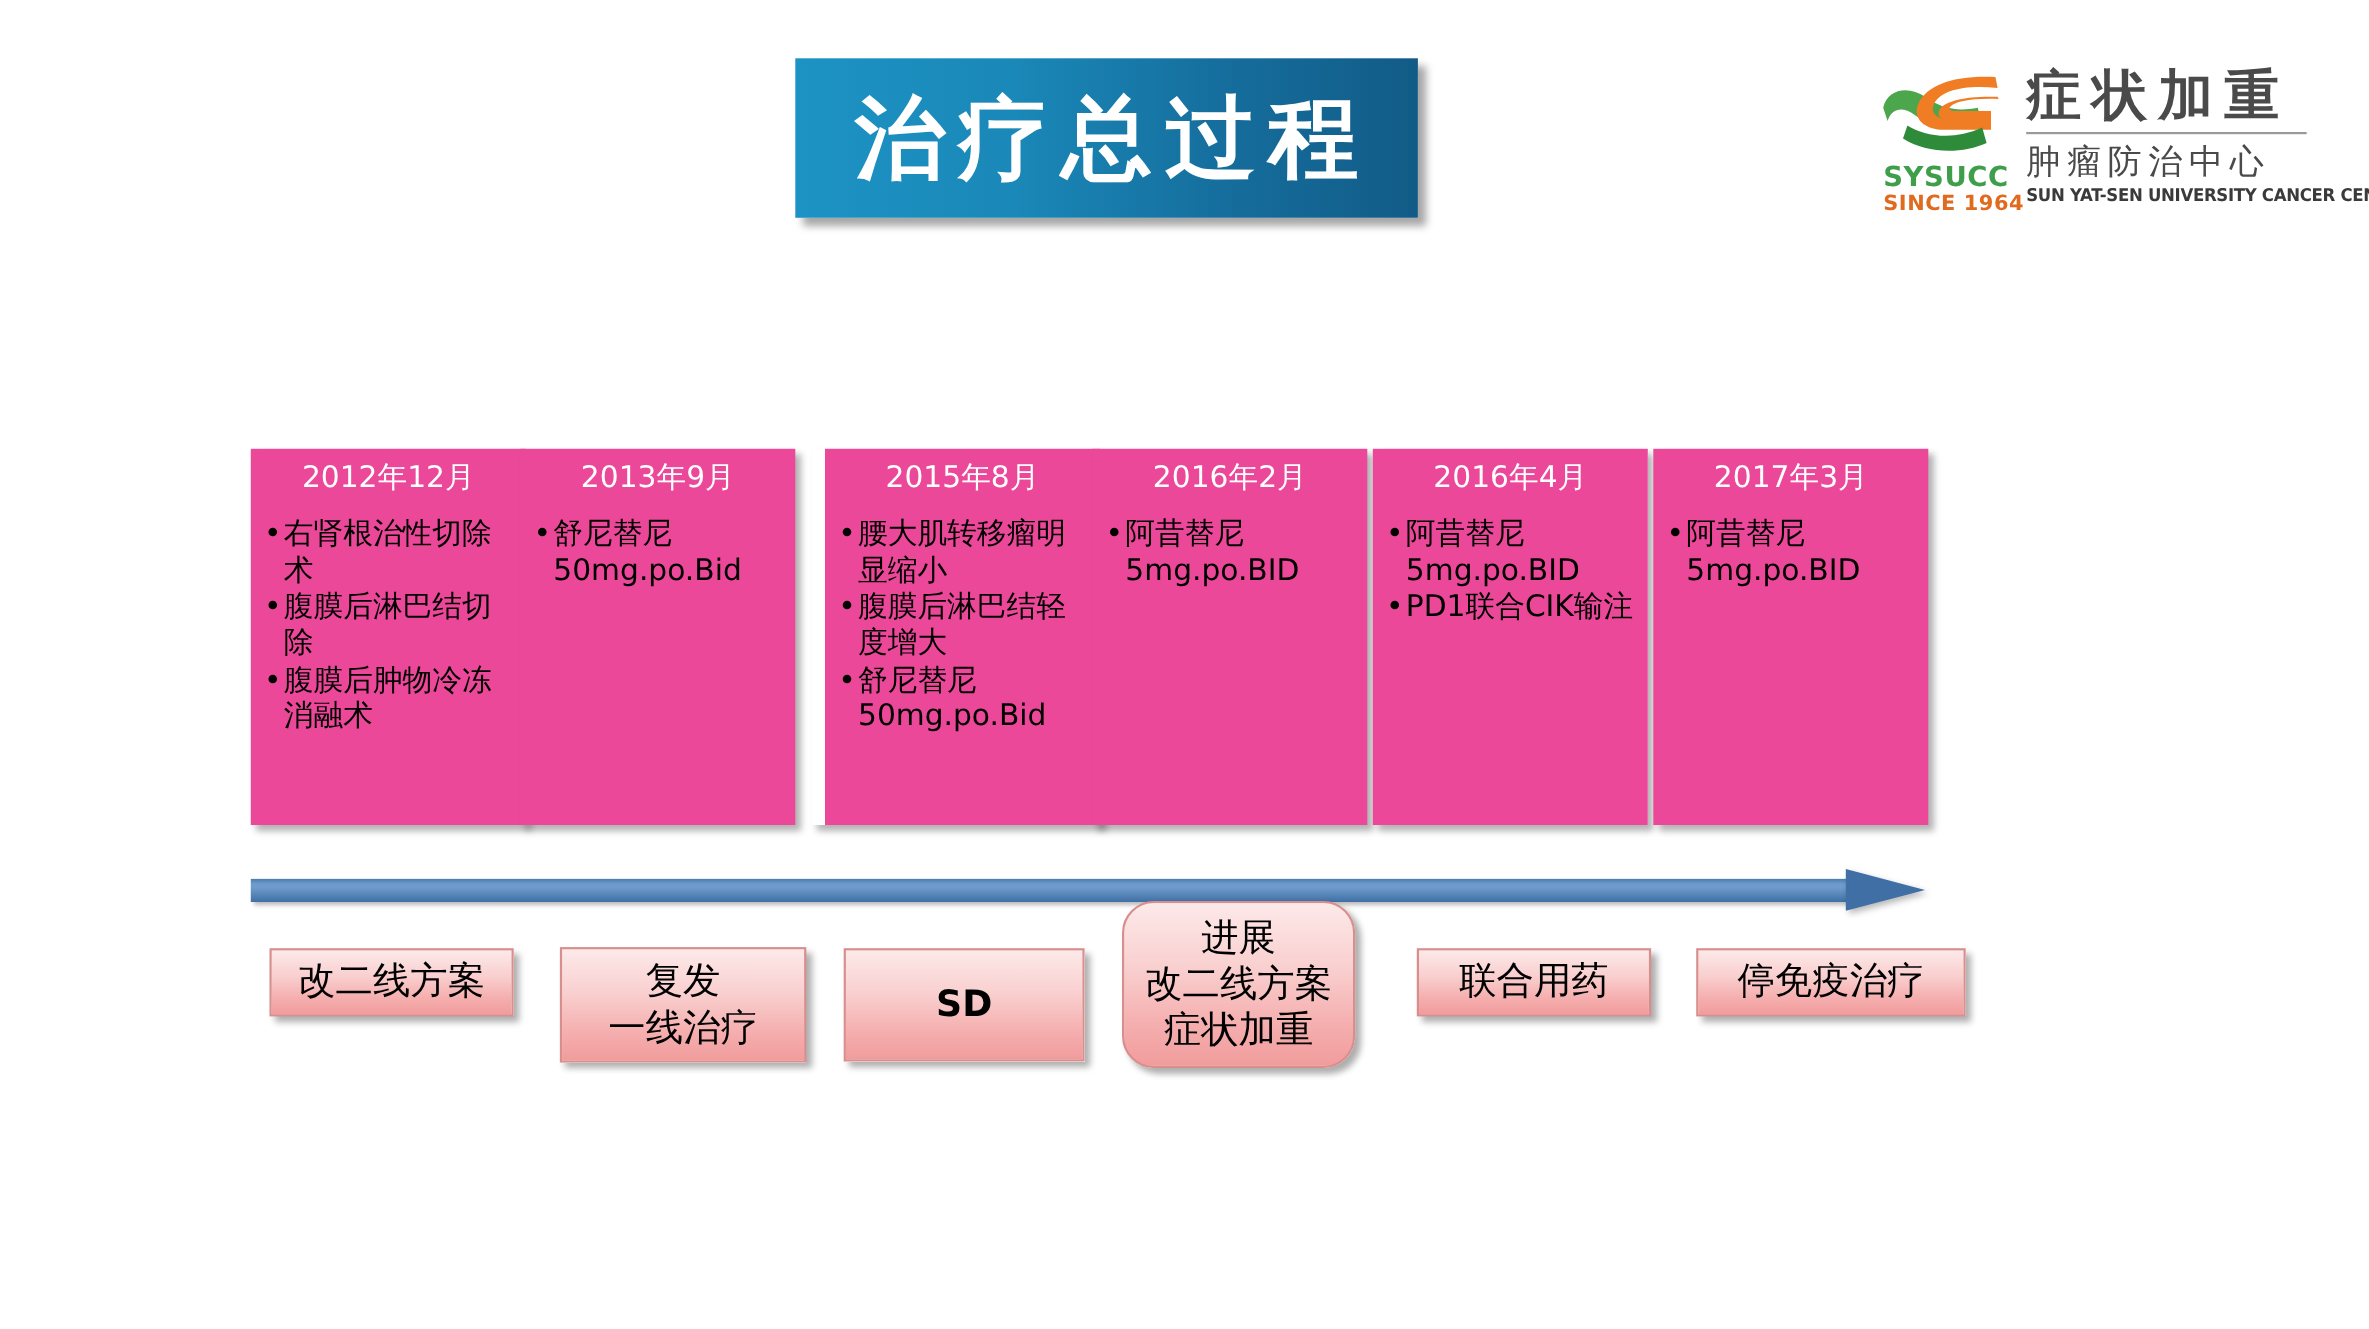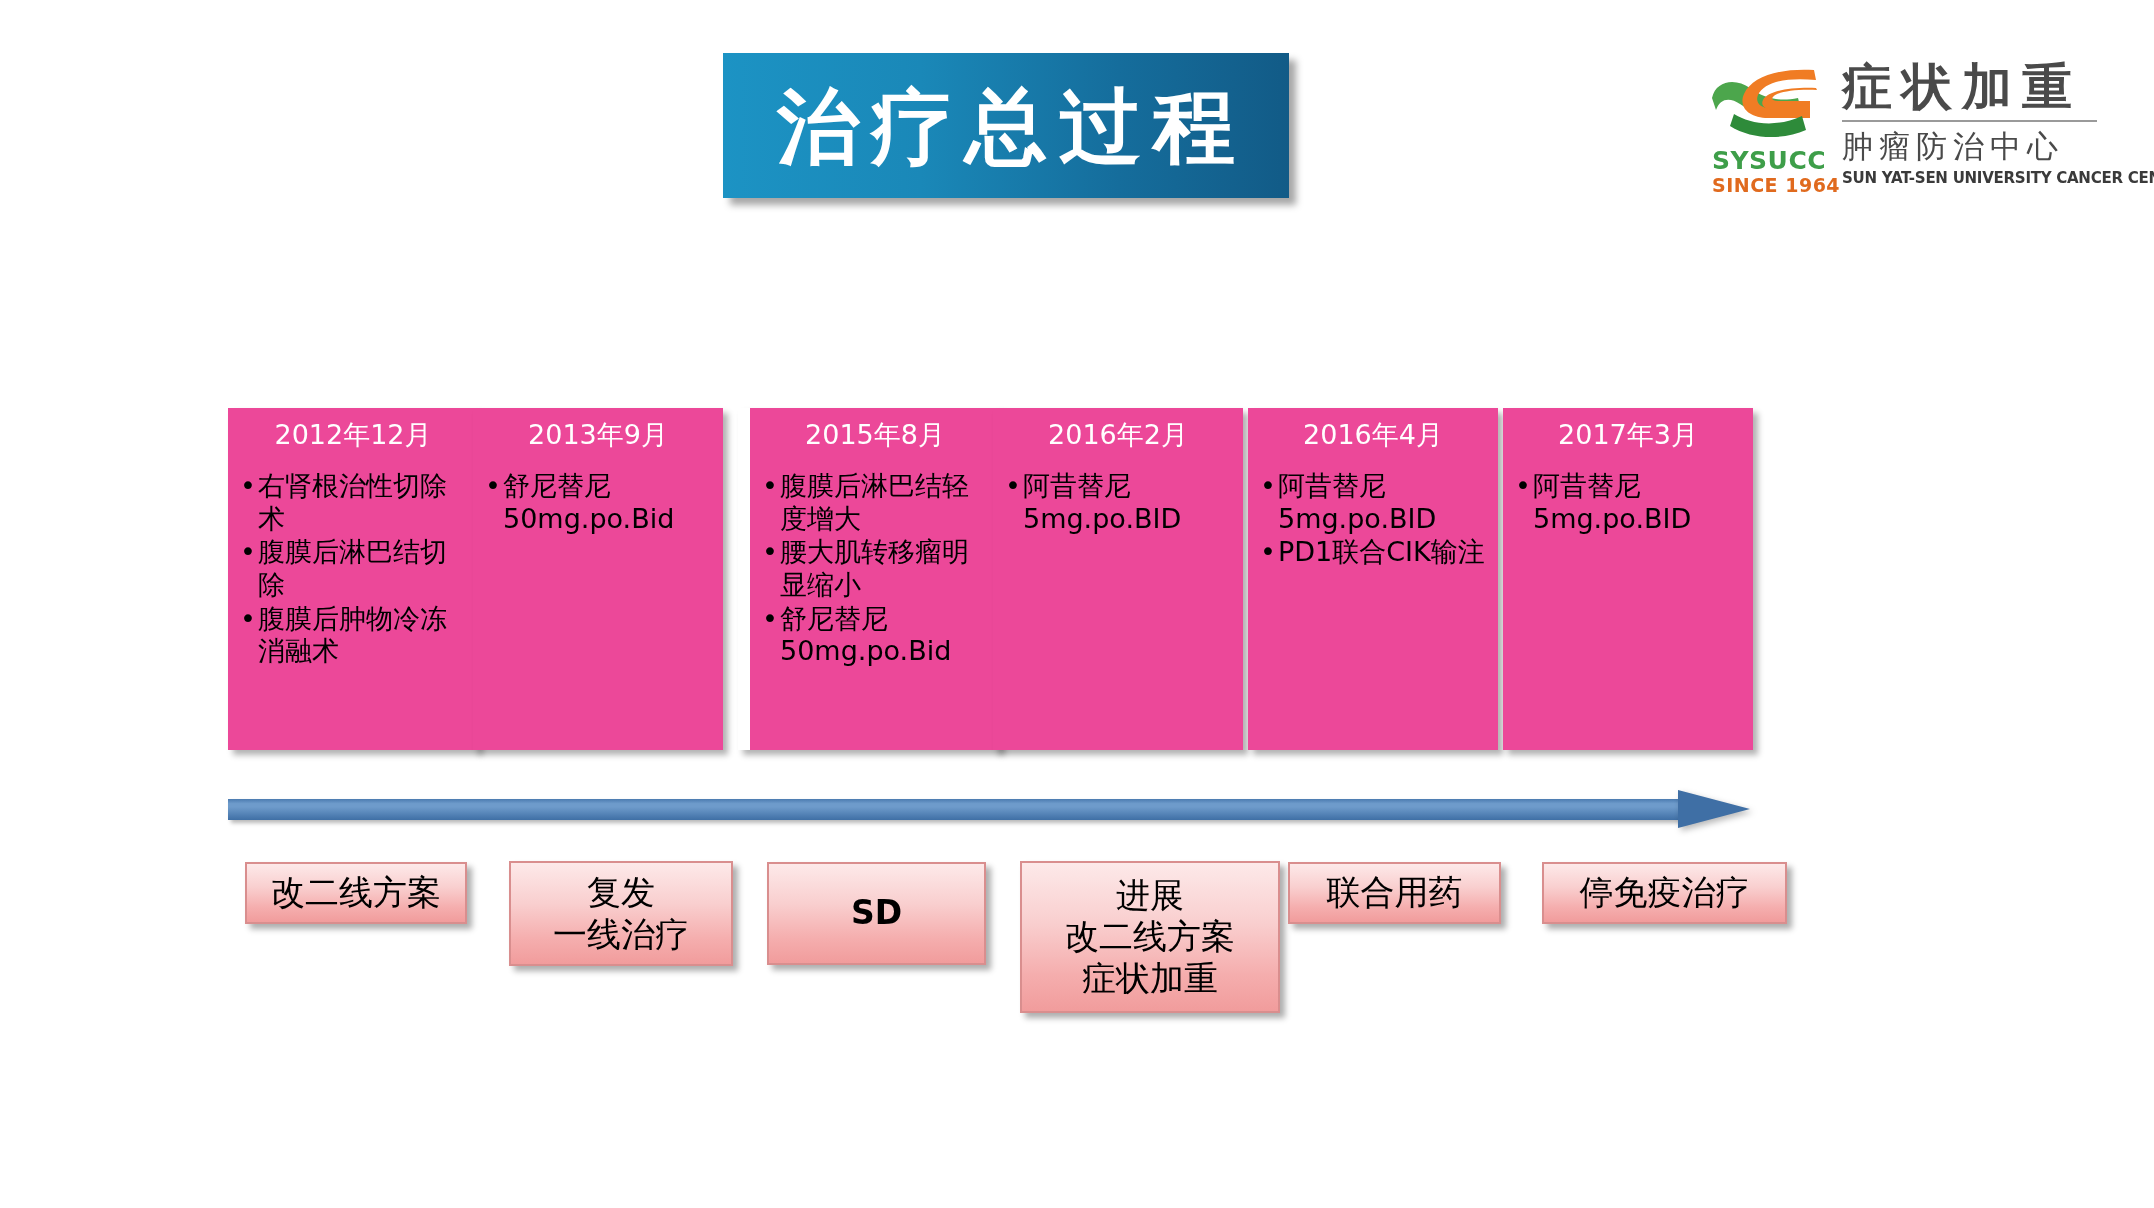--- a/index.html
+++ b/index.html
@@ -276,22 +276,22 @@
       </ul>
     </div>
   </div>
 
   <div class="card" style="left:510px;padding-left:12px;">
     <div class="card-header">
       <span class="card-header-text">2015年8月</span>
     </div>
     <div class="card-body">
       <ul class="bullet-list">
+        <li class="bullet-item">腰大肌转移瘤明显缩小</li>
         <li class="bullet-item">腹膜后淋巴结轻度增大</li>
-        <li class="bullet-item">腰大肌转移瘤明显缩小</li>
         <li class="bullet-item">舒尼替尼50mg.po.Bid</li>
       </ul>
     </div>
   </div>
 
   <div class="card" style="left:765px;">
     <div class="card-header">
       <span class="card-header-text">2016年2月</span>
     </div>
     <div class="card-body">
@@ -337,21 +337,21 @@
 
 <div class="stage-box" style="left:509px; top:861px; width:224px; height:105px;">
   <span class="stage-text">复发
 一线治疗</span>
 </div>
 
 <div class="stage-box" style="left:767px; top:862px; width:219px; height:103px;">
   <span class="stage-text latin">SD</span>
 </div>
 
-<div class="stage-box" style="left:1020px; top:861px; width:260px; height:152px;">
+<div class="stage-box" style="left:1020px; top:819px; width:212px; height:152px;border-radius:29px;">
   <span class="stage-text">进展
 改二线方案
 症状加重</span>
 </div>
 
 <div class="stage-box" style="left:1288px; top:862px; width:213px; height:62px;">
   <span class="stage-text">联合用药</span>
 </div>
 
 <div class="stage-box" style="left:1542px; top:862px; width:245px; height:62px;">

